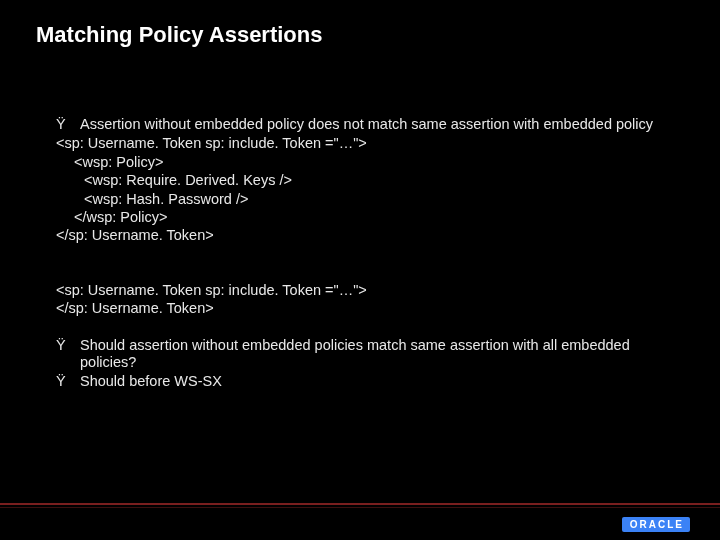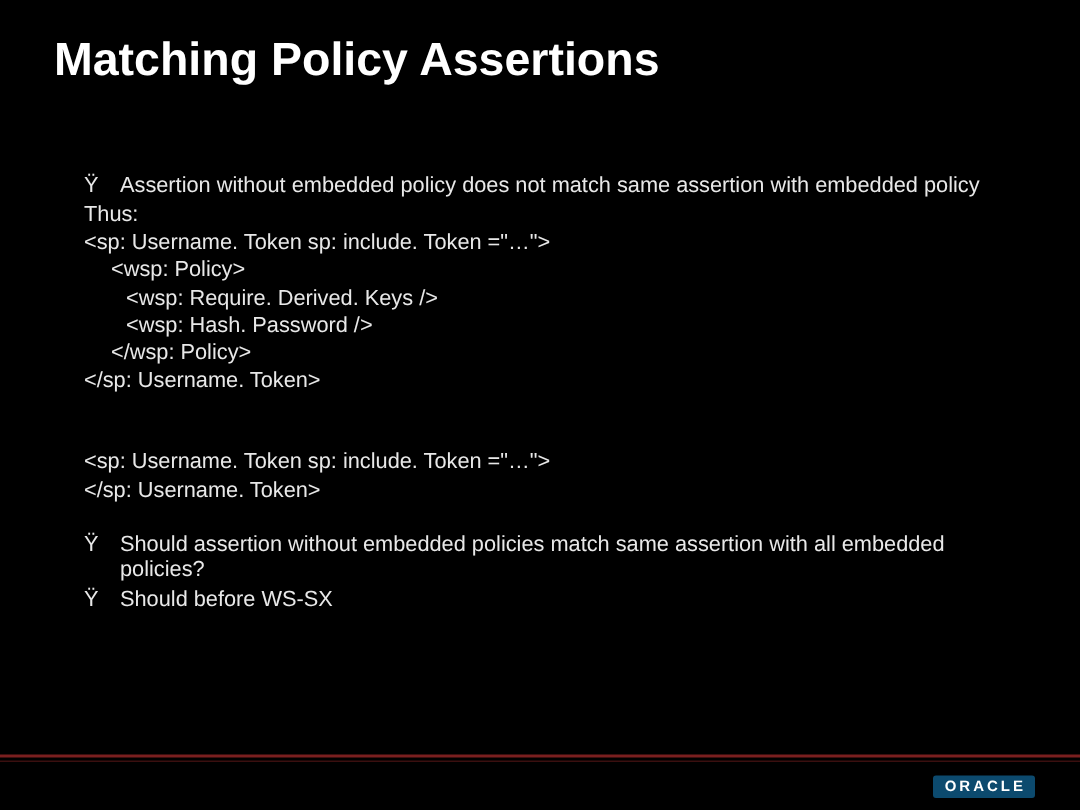--- a/index.html
+++ b/index.html
@@ -15,21 +15,21 @@
   .slide {
     position: relative;
     width: 720px;
     height: 540px;
     box-sizing: border-box;
   }
   .title {
     position: absolute;
     top: 22px;
     left: 36px;
-    font-size: 31px;
+    font-size: 22px;
     font-weight: bold;
     color: #fff;
   }
   .body {
     position: absolute;
     top: 116px;
     left: 56px;
     right: 40px;
     font-size: 14.5px;
     line-height: 1.2;
@@ -73,21 +73,21 @@
   }
   .logo {
     position: absolute;
     right: 30px;
     bottom: 8px;
     height: 16px;
     display: flex;
     align-items: center;
   }
   .logo-box {
-    background: #0c4a6e;
+    background: #3b82f6;
     color: #fff;
     font-family: Arial, Helvetica, sans-serif;
     font-weight: bold;
     font-size: 10px;
     letter-spacing: 2px;
     padding: 2px 6px 2px 8px;
     border-radius: 2px;
   }
 </style>
 </head>
@@ -99,21 +99,20 @@
 
   <div class="body">
 
     <div id="bullets-top">
         <div class="bullet-row">
           <div class="bullet-mark">Ÿ</div>
           <div class="bullet-text">Assertion without embedded policy does not match same assertion with embedded policy</div>
         </div>
       </div>
     <div id="block1">
-        <div class="plain-line">Thus:</div>
         <div class="plain-line">&lt;sp: Username. Token sp: include. Token ="…"&gt;</div>
         <div class="plain-line indent1">&lt;wsp: Policy&gt;</div>
         <div class="plain-line indent2">&lt;wsp: Require. Derived. Keys /&gt;</div>
         <div class="plain-line indent2">&lt;wsp: Hash. Password /&gt;</div>
         <div class="plain-line indent1">&lt;/wsp: Policy&gt;</div>
         <div class="plain-line">&lt;/sp: Username. Token&gt;</div>
       </div>
 
     <div class="gap"></div>
     <div class="gap"></div>

